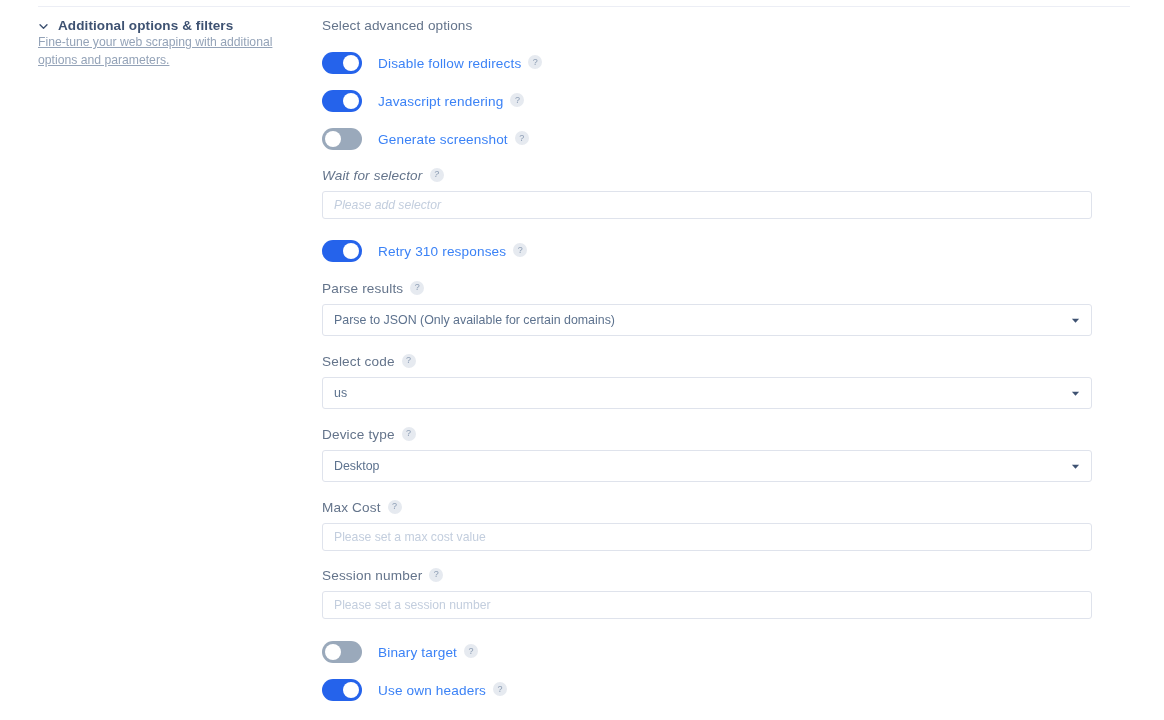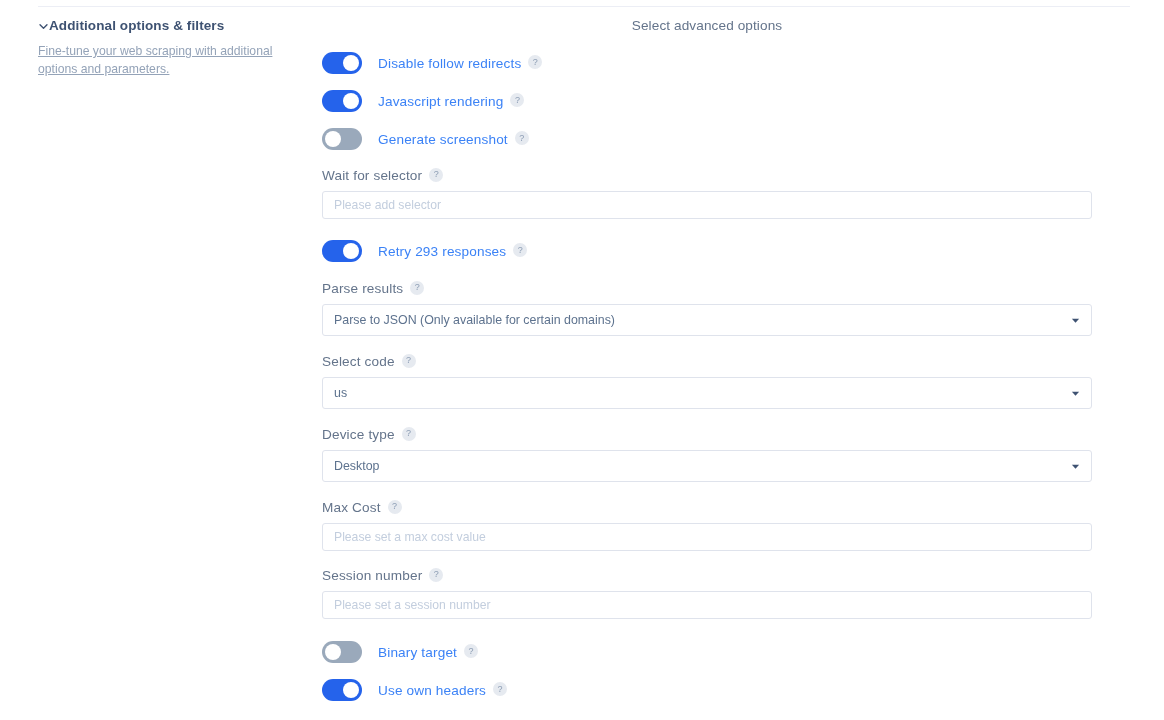--- a/index.html
+++ b/index.html
@@ -46,21 +46,21 @@
   .sidebar {
     width: 322px;
     padding-left: 38px;
     padding-right: 16px;
     flex: 0 0 322px;
   }
 
   .section-head {
     display: flex;
     align-items: center;
-    margin-bottom: 9px;
+    gap: 9px;
   }
   .chevron {
     width: 11px;
     height: 11px;
     flex: 0 0 11px;
     position: relative;
     top: 1px;
   }
   .chevron svg { display: block; }
   .section-title {
@@ -76,21 +76,20 @@
     color: #94a3b8;
     max-width: 278px;
     margin: 0;
     text-decoration: underline;
   }
 
   .main {
     flex: 1 1 auto;
     padding-left: 0px;
     padding-right: 34px;
-    text-align: center;
   }
   .main-inner { width: 770px; }
 
   .main-heading {
     font-size: 13.6px;
     color: #64748b;
     margin: 0 0 18px 0;
     letter-spacing: .1px;
   }
 
@@ -242,35 +241,35 @@
         </div>
 
         <div class="toggle-row">
           <div class="switch">
             <div class="knob"></div>
           </div>
           <span class="toggle-label">Generate screenshot</span>
           <span class="help">?</span>
         </div>
 
-        <div class="field" style="margin-top:17px;">
+        <div class="field" style="margin-top:17px;font-style:italic;">
           <div class="field-label">
             <span>Wait for selector</span>
             <span class="help">?</span>
           </div>
           <div class="input-box">
             <span class="ph">Please add selector</span>
           </div>
         </div>
 
         <div class="toggle-row gap-before-toggle">
           <div class="switch on">
             <div class="knob"></div>
           </div>
-          <span class="toggle-label">Retry 293 responses</span>
+          <span class="toggle-label">Retry 310 responses</span>
           <span class="help">?</span>
         </div>
 
         <div class="field tight" style="margin-top:18px;">
           <div class="field-label">
             <span>Parse results</span>
             <span class="help">?</span>
           </div>
           <div class="select-box">
             <span class="val">Parse to JSON (Only available for certain domains)</span>

